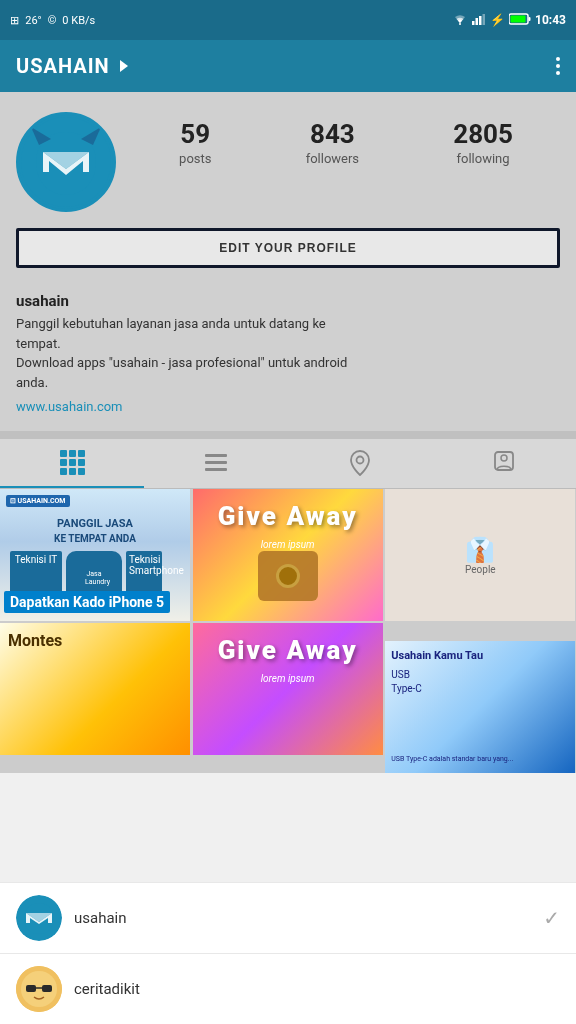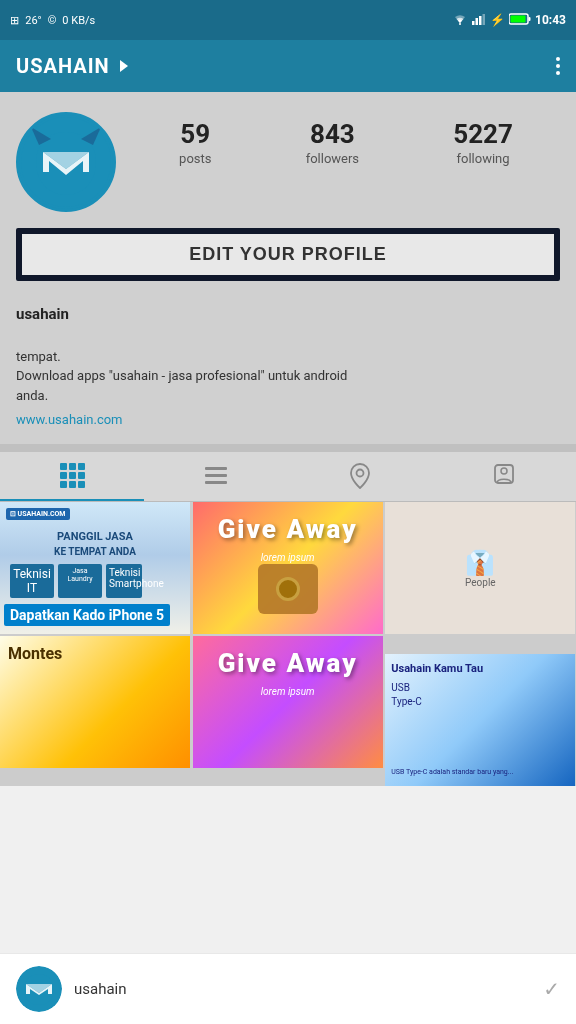--- a/index.html
+++ b/index.html
@@ -82,24 +82,24 @@
     }
     .stat-label {
       font-size: 13px;
       color: #555;
     }
 
     
     .edit-profile-btn {
       width: 100%;
       background: #e8e8e8;
-      border: 6px solid #0f172a;
+      border: 3px solid #0f172a;
       padding: 10px;
       text-align: center;
-      font-size: 18px;
+      font-size: 12px;
       font-weight: bold;
       color: #333;
       letter-spacing: 1px;
       cursor: pointer;
       margin-top: 4px;
       border-radius: 2px;
     }
 
     
     .bio-section {
@@ -308,34 +308,34 @@
     <div class="stats-container">
       <div class="stat-item">
         <span class="stat-number">59</span>
         <span class="stat-label">posts</span>
       </div>
       <div class="stat-item">
         <span class="stat-number">843</span>
         <span class="stat-label">followers</span>
       </div>
       <div class="stat-item">
-        <span class="stat-number">5227</span>
+        <span class="stat-number">2805</span>
         <span class="stat-label">following</span>
       </div>
     </div>
   </div>
 
   
   <button class="edit-profile-btn">EDIT YOUR PROFILE</button>
 </div>
 
 <div class="bio-section">
   <div class="bio-username">usahain</div>
   <div class="bio-text">
-    <br>
+    <span>Panggil kebutuhan layanan jasa anda untuk datang ke</span><br>
     <span>tempat.</span><br>
     <span>Download apps "usahain - jasa profesional" untuk android</span><br>
     <span>anda.</span>
   </div>
   <a class="bio-link" href="#">www.usahain.com</a>
 </div>
 
 <div class="divider"></div>
 
 <div class="tab-bar">
@@ -375,22 +375,22 @@
 </div>
 
 <div class="photos-grid">
 
   <div class="photo-cell photo-cell-1" style="position:relative;">
     <div style="background: linear-gradient(180deg, #d0e8f8 0%, #b0cce8 40%, #f0f0e8 100%); width:100%; height:100%; position:relative;">
       <div style="position:absolute; top:6px; left:6px; background: rgba(0,80,160,0.85); color:white; font-size:7px; padding:2px 4px; font-weight:bold; border-radius:2px;">⊡ USAHAIN.COM</div>
       <div style="position:absolute; top:28px; left:0; right:0; text-align:center; font-size:11px; font-weight:bold; color:#1a4a7a;">PANGGIL JASA</div>
       <div style="position:absolute; top:44px; left:0; right:0; text-align:center; font-size:10px; font-weight:bold; color:#1a4a7a;">KE TEMPAT ANDA</div>
       <div style="position:absolute; top:62px; left:10px; display:flex; gap:4px;">
-        <div style="background:#1a6b9a; color:white; font-size:12px; padding:3px; border-radius:2px; text-align:center; width:44px;">Teknisi IT</div>
-        <div style="background:#1a6b9a; color:white; font-size:7px; padding:3px; border-radius:2px; text-align:center; width:44px;">Jasa Laundry</div>
+        <div style="background:#1a6b9a; color:white; font-size:10px; padding:3px; border-radius:2px; text-align:center; width:52px;">Teknisi IT</div>
+        <div style="background:#1a6b9a; color:white; font-size:7px; padding:19px; border-radius:10px; text-align:center; width:56px;">Jasa Laundry</div>
         <div style="background:#1a6b9a; color:white; font-size:10px; padding:3px; border-radius:2px; text-align:center; width:36px;">Teknisi Smartphone</div>
       </div>
       <div style="position:absolute; bottom:8px; left:4px; background:#0080cc; color:white; font-size:14px; padding:3px 6px; border-radius:2px; font-weight:bold;">Dapatkan Kado iPhone 5</div>
     </div>
   </div>
   <div class="photo-cell photo-cell-2" style="position:relative;">
     <div style="background: linear-gradient(135deg, #ff6b6b 0%, #ffd93d 50%, #ff6bcb 100%); width:100%; height:100%; position:relative;">
       <div style="position:absolute; top:12px; left:0; right:0; text-align:center; font-size:26px; font-weight:900; color:white; text-shadow: 2px 2px 4px rgba(0,0,0,0.4); letter-spacing:2px;">Give Away</div>
       <div style="position:absolute; top:50px; left:0; right:0; text-align:center; font-size:10px; color:white; font-style:italic;">lorem ipsum</div>
 
@@ -439,13 +439,30 @@
         <circle cx="23" cy="23" r="23" fill="#1a8fb8"></circle>
         <path d="M23 8 C14 8 8 15 8 23 C8 33 14 39 23 39 C32 39 38 33 38 23 C38 15 32 8 23 8 Z" fill="#1a8fb8"></path>
         <path d="M10 28 L10 18 L23 27 L36 18 L36 28 L32 28 L32 23 L23 29 L14 23 L14 28 Z" fill="white" opacity="0.9"></path>
         <path d="M10 18 L23 27 L36 18 Z" fill="white" opacity="0.6"></path>
       </svg>
     </div>
     <span class="suggestion-name">usahain</span>
     <span class="check-icon">✓</span>
   </div>
 
+  <div class="suggestion-item">
+    <div class="face-avatar">
+      <svg width="46" height="46" viewBox="0 0 46 46">
+        <circle cx="23" cy="23" r="23" fill="#f0c060"></circle>
+
+        <circle cx="23" cy="23" r="18" fill="#f5d07a"></circle>
+
+        <rect x="10" y="19" width="10" height="7" rx="2" fill="#2a2a2a"></rect>
+        <rect x="26" y="19" width="10" height="7" rx="2" fill="#2a2a2a"></rect>
+        <line x1="20" y1="22" x2="26" y2="22" stroke="#2a2a2a" stroke-width="1.5"></line>
+
+        <path d="M18 31 Q23 35 28 31" fill="none" stroke="#a06020" stroke-width="1.5"></path>
+      </svg>
+    </div>
+    <span class="suggestion-name">ceritadikit</span>
+    <span class="check-icon" style="color:transparent;"></span>
+  </div>
 </div>
 
 </body></html>

